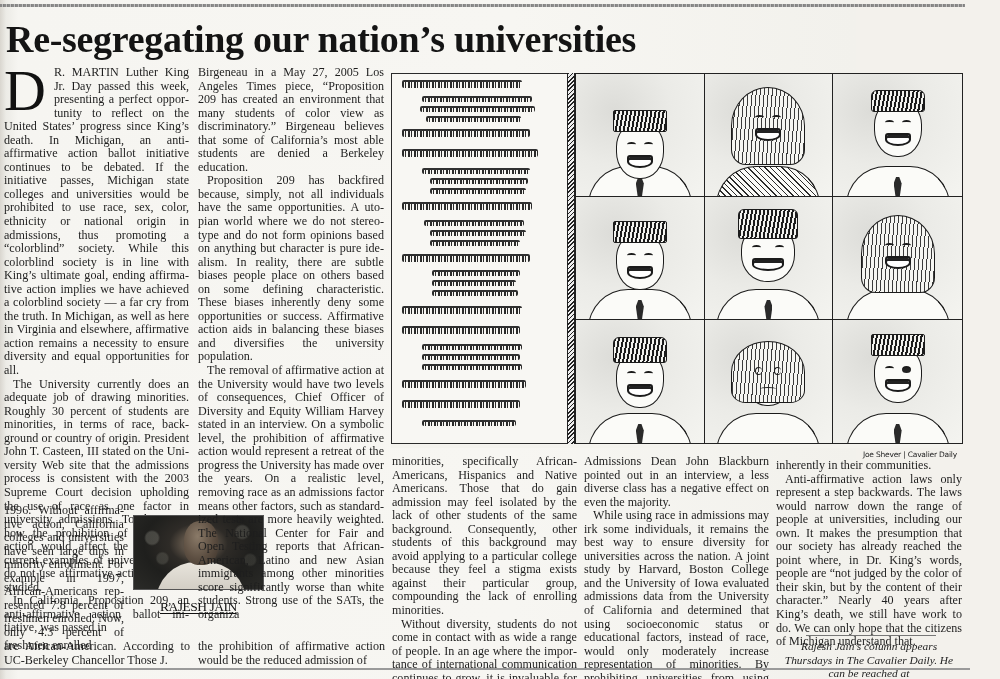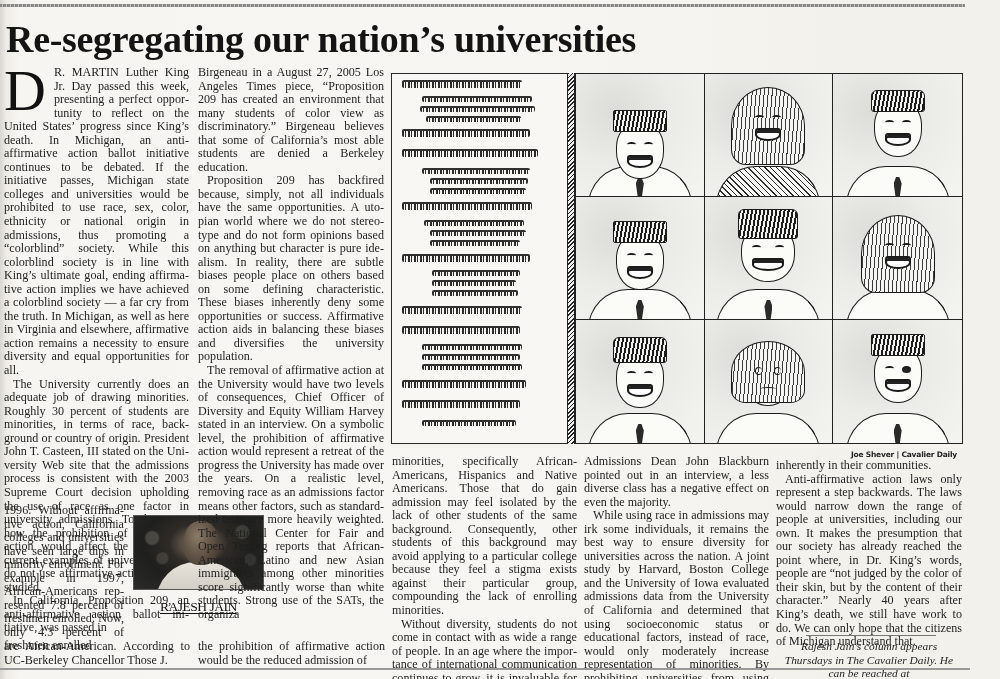--- a/index.html
+++ b/index.html
@@ -163,21 +163,21 @@
     background: #fbfbf8; border: 1.6px solid #1b1b1b; border-radius: 50px 50px 0 0;
   }
   .tie {
     position: absolute; left: 50%; top: 10px; width: 8px; height: 26px; transform: translateX(-50%);
     background: #2a2a2a; clip-path: polygon(30% 0,70% 0,100% 25%,65% 100%,35% 100%,0 25%);
   }
   .stripes { background: repeating-linear-gradient(45deg, #2b2b2b 0 1px, #fbfbf8 1px 4px); }
   .credit {
     position: absolute; right: 6px; top: 377px;
     font-family: "DejaVu Sans", "Liberation Sans", sans-serif;
-    font-size: 7.5px; font-weight: bold; color: #222; letter-spacing: -0.2px;
+    font-size: 7.5px; font-weight: normal; color: #222; letter-spacing: -0.2px;
   }
 </style>
 </head>
 <body>
 
 <div class="page">
   <div class="top-rule"></div>
 
   <h1 class="headline">Re-segregating our nation’s universities</h1>
 
@@ -196,21 +196,21 @@
   </div>
 
   <div class="photo">
     <div class="leaves"></div>
     <div class="shirt"></div>
     <div class="head"></div>
   </div>
   <div class="byline">RAJESH JAIN</div>
 
   <div class="col" id="col2">
-    <p class="noindent">Birgeneau in a August 27, 2005 Los Angeles Times piece, “Proposition 209 has created an environment that many students of color view as discrimina­tory.” Birgeneau believes that some of California’s most able students are denied a Berkeley education.</p>
+    <p class="noindent">Birgeneau in a May 27, 2005 Los Angeles Times piece, “Proposition 209 has created an environment that many students of color view as discrimina­tory.” Birgeneau believes that some of California’s most able students are denied a Berkeley education.</p>
     <p>Proposition 209 has backfired because, simply, not all individuals have the same opportunities. A uto­pian world where we do not stereo­type and do not form opinions based on anything but character is pure ide­alism. In reality, there are subtle biases people place on others based on some defining characteristic. These biases inherently deny some opportunities or success. Affirmative action aids in balancing these biases and diversifies the university population.</p>
     <p>The removal of affirmative action at the University would have two levels of consequences, Chief Officer of Diversity and Equity William Harvey stated in an interview. On a symbolic level, the prohibition of affirmative action would represent a retreat of the progress the University has made over the years. On a realistic level, removing race as an admissions factor means other factors, such as standard­ized tests are more heavily weighted. The National Center for Fair and Open Testing reports that African-American, Latino and new Asian immigrants among other minorities score sig­nificantly worse than white students. Strong use of the SATs, the organiza­</p>
   </div>
   <div class="col" id="col2c">
     <p class="noindent">the prohibition of affirmative action would be the reduced admission of</p>
   </div>
 
   <div class="cartoon">
     <div class="notes">
       <div class="scribble name" style="left:10px;top:6px;width:120px"></div>

